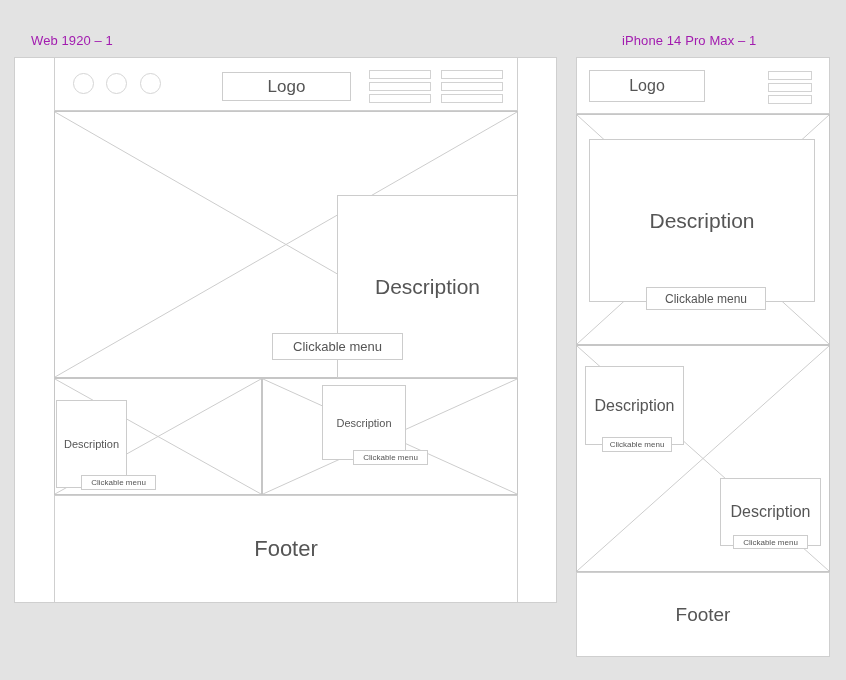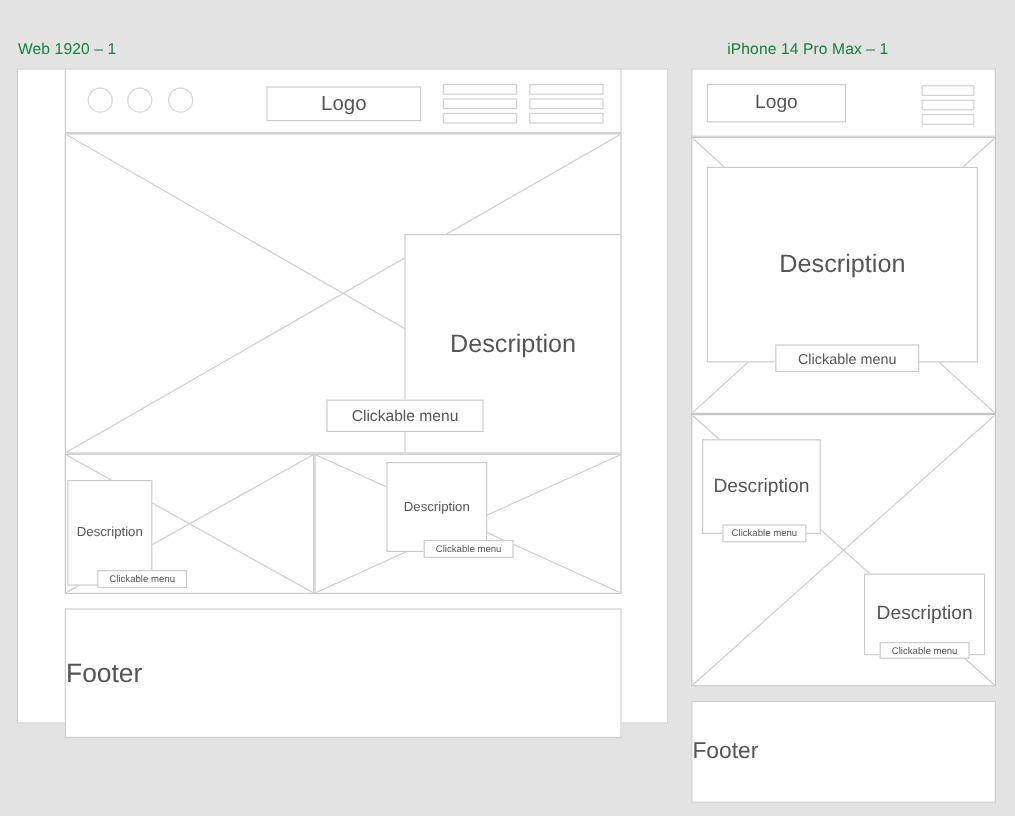--- a/index.html
+++ b/index.html
@@ -15,23 +15,24 @@
   .canvas {
     position: relative;
     width: 846px;
     height: 680px;
   }
 
   
   .frame-label {
     position: absolute;
     font-size: 13px;
-    color: #15803d;
+    color: #a21caf;
     letter-spacing: 0.1px;
     white-space: nowrap;
+    margin-left: 16px;
   }
   #web-label   { left: 15px;  top: 33px; }
   #phone-label { left: 606px; top: 33px; }
 
   
   .wf-box {
     position: absolute;
     background: #ffffff;
     border: 1px solid #cfcfcf;
     box-sizing: border-box;
@@ -113,23 +114,22 @@
   }
 
   
   .footer-area {
     position: absolute;
     background: #ffffff;
     border: 1px solid #cfcfcf;
     box-sizing: border-box;
     display: flex;
     align-items: center;
-    justify-content: flex-start;
-    color: #555555;
-    margin-top: 12px;
+    justify-content: center;
+    color: #555555;
   }
   .footer-lg { font-size: 22px; }
   .footer-md { font-size: 19px; }
 </style>
 </head>
 <body>
 
 <div class="canvas">
 
   <div class="frame-label" id="web-label">Web 1920 – 1</div>

